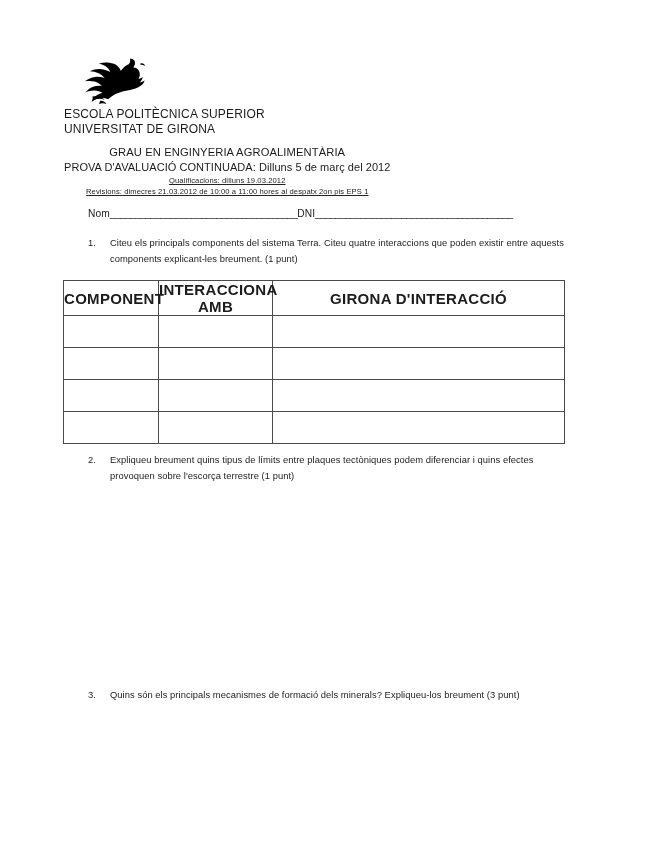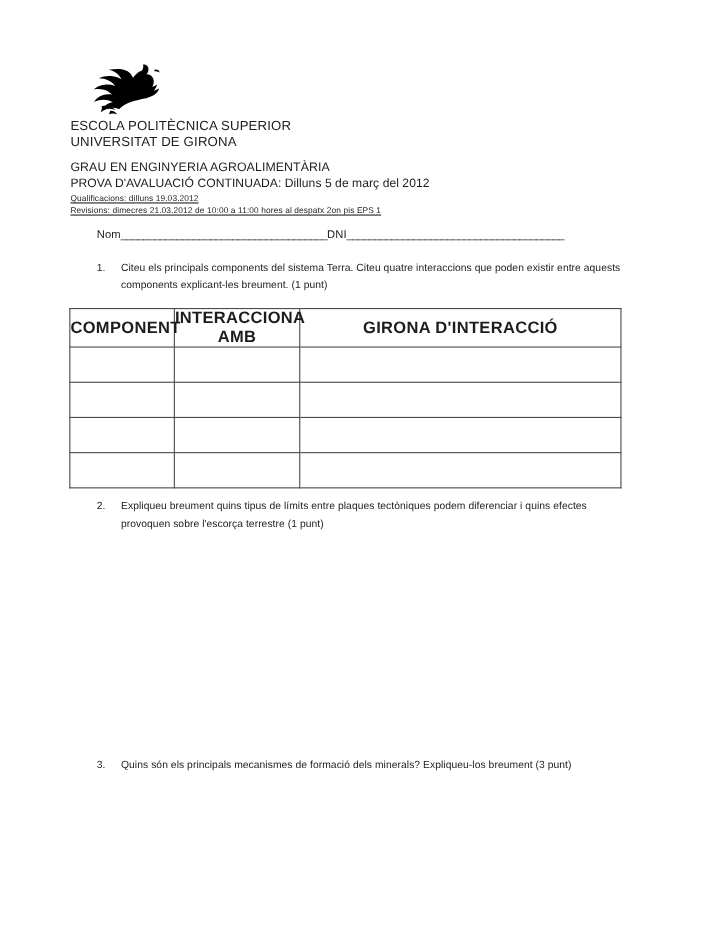--- a/index.html
+++ b/index.html
@@ -44,20 +44,21 @@
     letter-spacing: 0.15px;
     white-space: nowrap;
     color: #1c1c1c;
   }
 
   
   .exam-block {
     position: absolute;
     left: 64px;
     top: 145px;
+    text-align: center;
   }
   .exam-line-1 {
     font-size: 11.2px;
     letter-spacing: 0.1px;
     white-space: nowrap;
     line-height: 15px;
     color: #1c1c1c;
   }
   .exam-line-2 {
     font-size: 11px;

